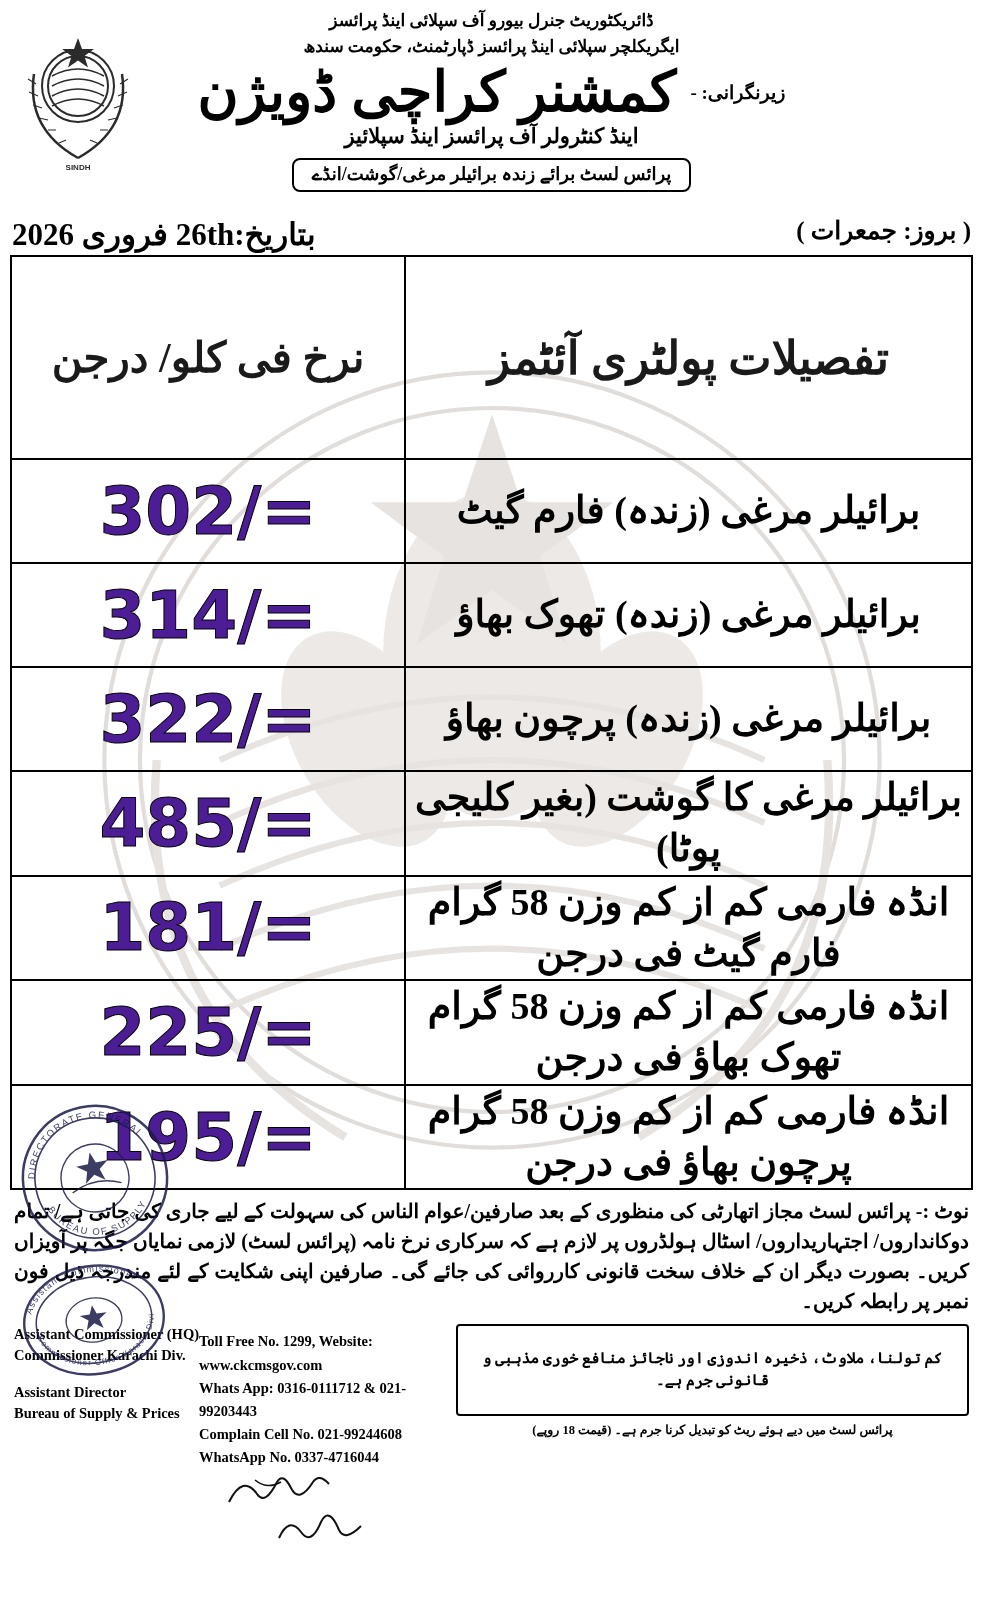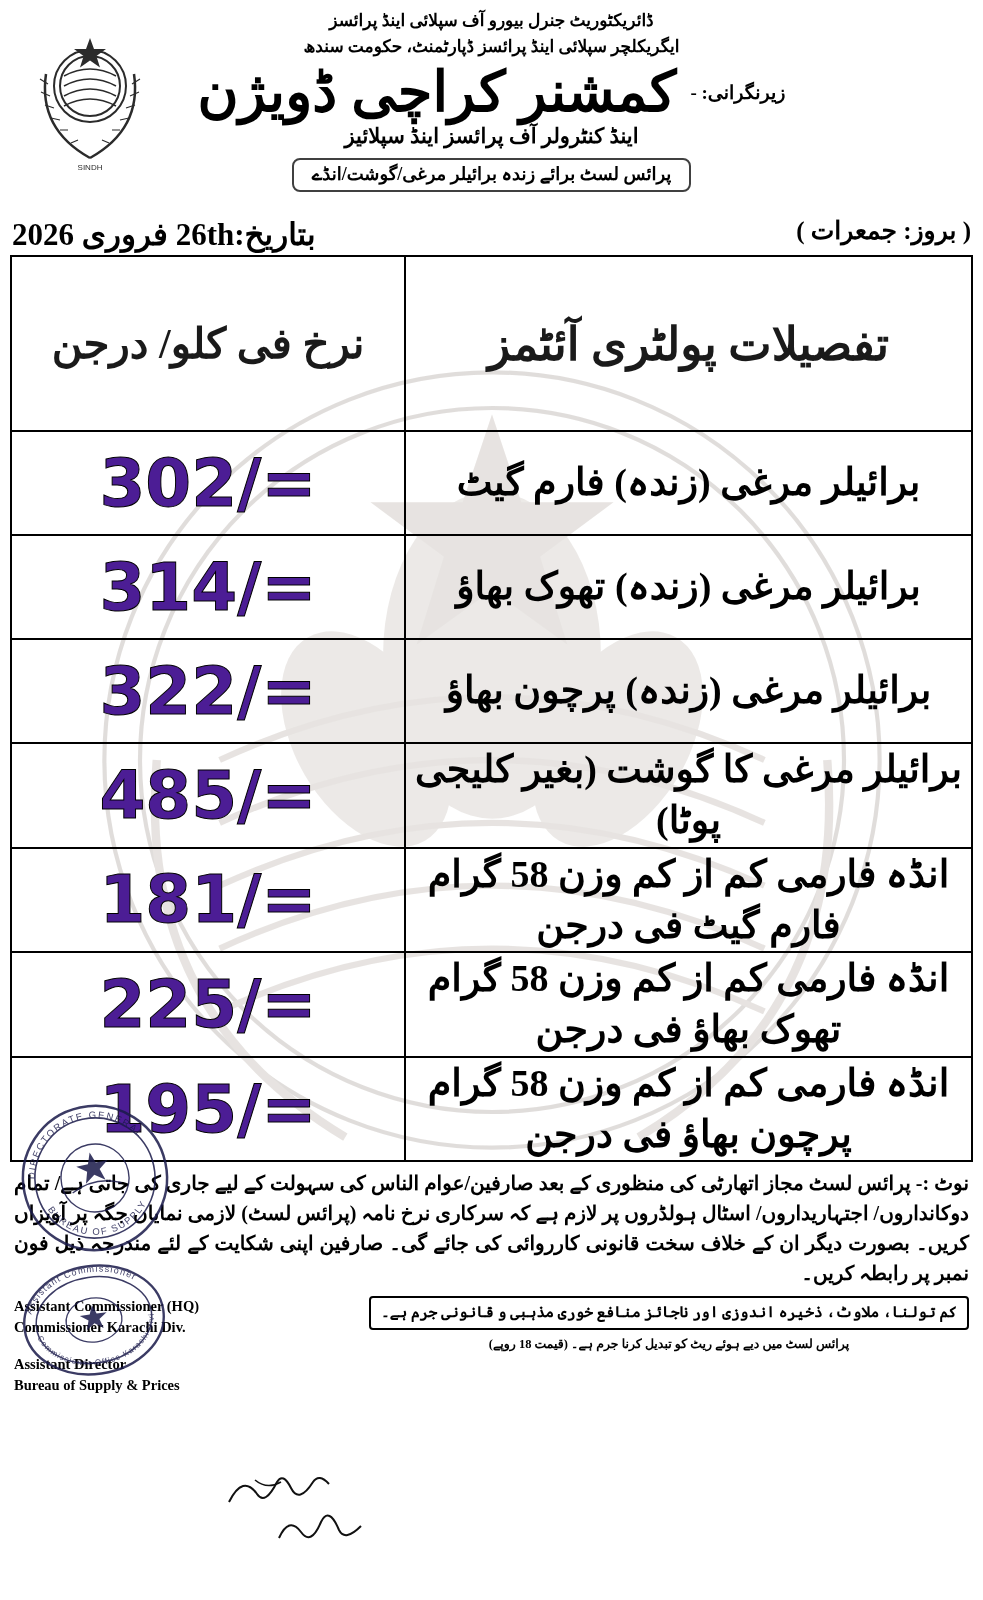--- a/index.html
+++ b/index.html
@@ -28,22 +28,22 @@
   }
   .watermark svg { width:100%; height:100%; }
 
   .sheet { position: relative; z-index: 2; padding: 6px 10px 0 10px; }
 
   
   .header { position: relative; text-align: center; min-height: 200px; }
 
   .crest {
     position: absolute;
-    left: 20px; top: 14px;
-    width: 120px; height: 150px;
+    left: 8px; top: 14px;
+    width: 120px; height: 150px; font-weight: bold;
   }
   .crest svg { width: 100%; height: 100%; }
 
   .hdr-line1 {
     font-size: 17px;
     font-weight: bold;
     direction: rtl;
     letter-spacing: 0px;
     margin-top: 4px;
   }
@@ -74,21 +74,21 @@
     white-space: nowrap;
   }
   .hdr-line3 {
     font-size: 21px;
     font-weight: bold;
     direction: rtl;
     margin-top: 2px;
   }
   .pricelist-box {
     display: inline-block;
-    border: 2px solid #404040;
+    border: 2px solid #000000;
     border-radius: 8px;
     padding: 3px 18px 5px 18px;
     font-size: 18px;
     font-weight: bold;
     direction: rtl;
     margin-top: 9px;
   }
 
   
   .date-row {
@@ -120,21 +120,21 @@
   }
   table.price td, table.price th {
     border: 2px solid #000;
     padding: 0;
     vertical-align: middle;
   }
   col.c-item { width: 59%; }
   col.c-rate { width: 41%; }
 
   .th-item, .th-rate {
-    height: 175px;
+    height: 203px;
     font-weight: bold;
     font-size: 46px;
     letter-spacing: -1px;
     color: #1a1a1a;
   }
   .th-rate { font-size: 42px; }
 
   .row-item {
     height: 104px;
     text-align: center;
@@ -180,21 +180,21 @@
     position: relative;
     z-index: 2;
   }
   .f-left { font-size: 14.5px; font-weight: bold; line-height: 1.45; white-space: nowrap; }
   .f-left .sig { height: 16px; }
   .f-mid { font-size: 14.5px; font-weight: bold; line-height: 1.6; padding-top: 6px; }
   .f-right { text-align: center; direction: rtl; }
   .warn-box {
     border: 2px solid #000;
     border-radius: 4px;
-    padding: 4px 10px;
+    padding: 22px 10px;
     font-size: 15px;
     font-weight: bold;
     line-height: 1.45;
     direction: rtl;
   }
   .f-right .tiny {
     font-size: 12.5px;
     font-weight: bold;
     margin-top: 6px;
     direction: rtl;
@@ -347,20 +347,26 @@
   <div class="footer">
 
     <div class="f-left">
       <div>Assistant Commissioner (HQ)</div>
       <div>Commissioner Karachi Div.</div>
       <div class="sig"></div>
       <div>Assistant Director</div>
       <div>Bureau of Supply &amp; Prices</div>
     </div>
 
+    <div class="f-mid">
+      <div>Toll Free No. 1299, Website: www.ckcmsgov.com</div>
+      <div>Whats App: 0316-0111712 &amp; 021-99203443</div>
+      <div>Complain Cell No. 021-99244608</div>
+      <div>WhatsApp No. 0337-4716044</div>
+    </div>
 
     <div class="f-right">
       <div class="warn-box">کم تولنا، ملاوٹ، ذخیرہ اندوزی اور ناجائز منافع خوری مذہبی و قانونی جرم ہے۔</div>
       <div class="tiny">پرائس لسٹ میں دیے ہوئے ریٹ کو تبدیل کرنا جرم ہے۔ (قیمت 18 روپے)</div>
     </div>
   </div>
 </div>
 
 <div class="stamp" id="stamp-dg">
   <svg viewBox="0 0 170 175">

